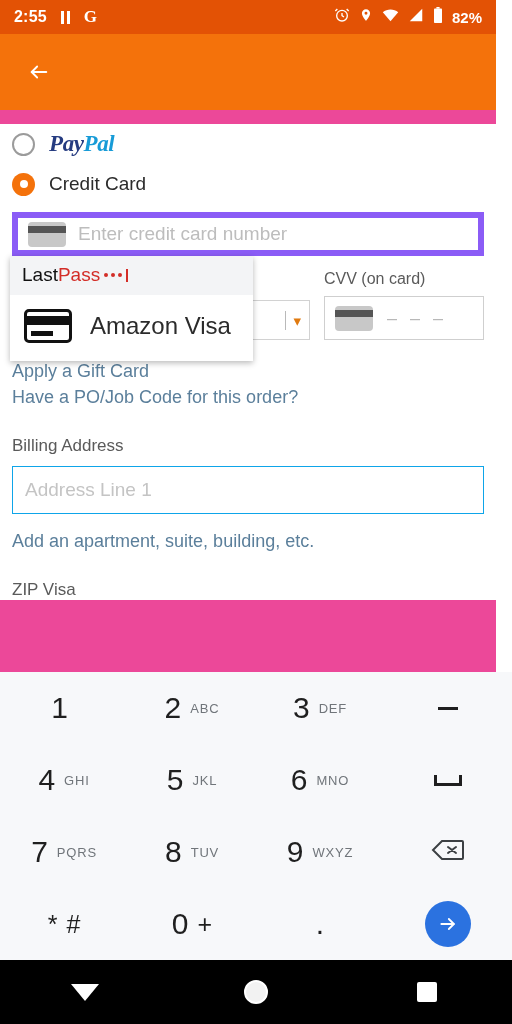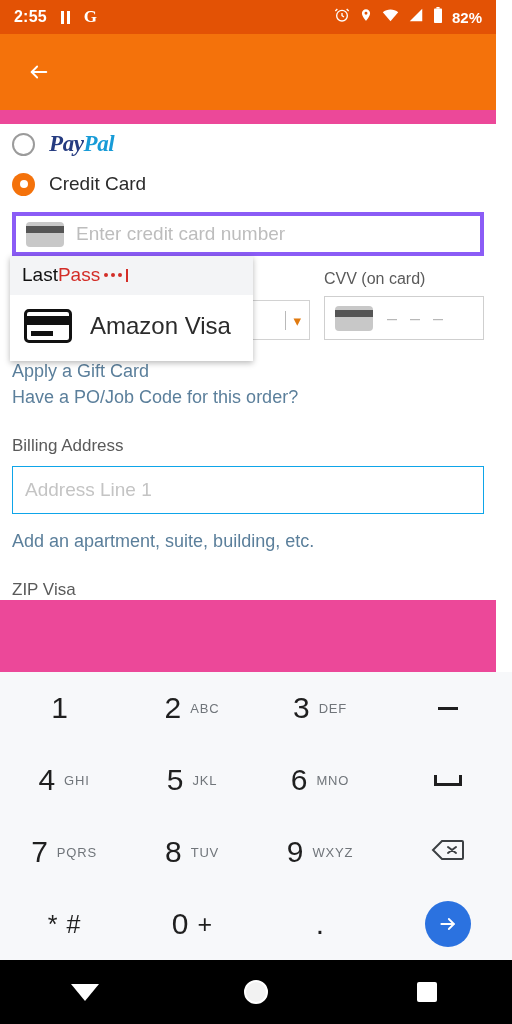--- a/index.html
+++ b/index.html
@@ -36,21 +36,21 @@
   .pay-opt:first-child { margin-top:14px; }
   .radio { width:23px; height:23px; border-radius:50%; border:2px solid #9b9b9b; background:#fff; flex:0 0 auto; }
   .radio.sel { border:none; background:#f4720b; position:relative; }
   .radio.sel::after { content:""; position:absolute; left:50%; top:50%; width:8px; height:8px; margin:-4px 0 0 -4px; border-radius:50%; background:#fff; }
   .paypal-logo { font-size:23px; font-weight:700; font-style:italic; font-family:Liberation Serif, serif; letter-spacing:-.4px; }
   .pp-a { color:#253b80; } .pp-b { color:#179bd7; }
   .opt-label { font-size:19px; color:#2b2b2b; }
 
   
   .cc-field {
-    margin-top:8px; height:44px; border:4px solid #8b5cf6; background:#fff;
+    margin-top:8px; height:44px; border:6px solid #8b5cf6; background:#fff;
     display:flex; align-items:center; padding:0 10px; gap:12px;
   }
   .card-ico { width:38px; height:25px; border-radius:4px; background:#c8c8c8; position:relative; flex:0 0 auto; }
   .card-ico::after { content:""; position:absolute; left:0; right:0; top:4px; height:7px; background:#555; }
   .cc-ph { font-size:19px; color:#bdbdbd; }
 
   .exp-row { display:flex; gap:14px; margin-top:14px; align-items:flex-end; }
   .exp-col { flex:0 0 auto; }
   .fld-label { font-size:16px; color:#5a5a5a; margin-bottom:6px; display:block; height:20px; }
   .sel-box {

